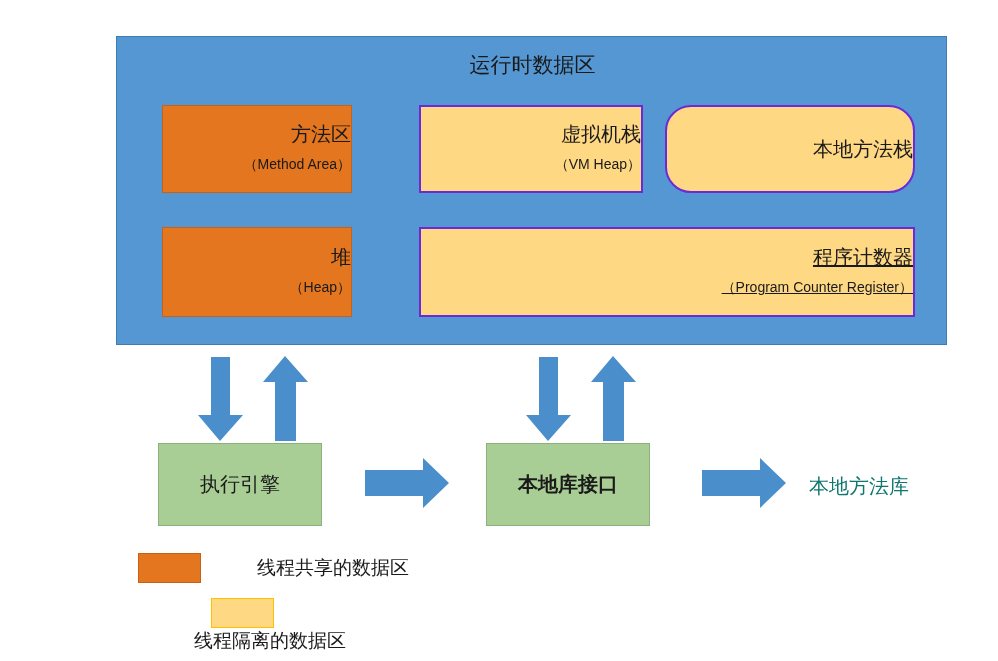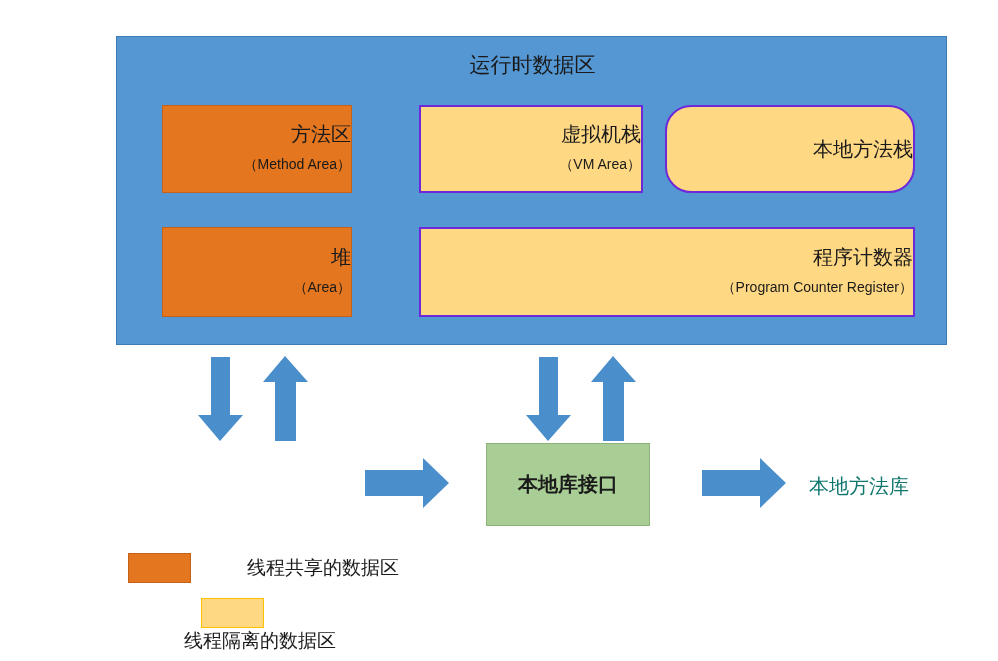--- a/index.html
+++ b/index.html
@@ -118,21 +118,21 @@
   
   .legend {
     position: absolute;
     left: 88px;
     top: 553px;
     width: 330px;
     height: 80px;
   }
   .legend-row {
     position: absolute;
-    left: 0;
+    left: 10px;
     height: 30px;
     display: flex;
     align-items: center;
   }
   .legend-row-0 { top: 0px; }
   .legend-row-1 { top: 45px; flex-direction: column; }
   .legend-swatch {
     width: 63px;
     height: 30px;
     box-sizing: border-box;
@@ -156,39 +156,42 @@
 
     <div class="runtime-title">运行时数据区</div>
 
     <div class="mem-box shared box-method-area" style="left:45px; top:68px; width:190px; height:88px;">
       <div class="cn">方法区</div>
       <div class="en">（Method Area）</div>
     </div>
 
     <div class="mem-box isolated" style="left:302px; top:68px; width:224px; height:88px;">
       <div class="cn">虚拟机栈</div>
-      <div class="en">（VM Area）</div>
+      <div class="en">（VM Heap）</div>
     </div>
 
     <div class="mem-box isolated" style="left:548px; top:68px; width:250px; height:88px;border-radius:26px;">
       <div class="cn">本地方法栈</div>
     </div>
 
     <div class="mem-box shared" style="left:45px; top:190px; width:190px; height:90px;">
       <div class="cn">堆</div>
-      <div class="en">（Area）</div>
-    </div>
-
-    <div class="mem-box isolated" style="left:302px; top:190px; width:496px; height:90px;">
+      <div class="en">（Heap）</div>
+    </div>
+
+    <div class="mem-box isolated" style="left:302px; top:190px; width:496px; height:90px;text-decoration:underline;">
       <div class="cn">程序计数器</div>
       <div class="en">（Program Counter Register）</div>
     </div>
 
   </div>
 
+  <div class="comp-box box-exec-engine">
+    <span>执行引擎</span>
+  </div>
 
   <div class="comp-box box-native-iface">
     <span>本地库接口</span>
   </div>
 
   <div class="plain-label label-native-lib">本地方法库</div>
 
   <svg class="arrow-layer" width="998" height="661" viewBox="0 0 998 661">
 
     <polygon class="arrow-fill" points="171,357 190,357 190,415 203,415 180,441 158,415 171,415"></polygon>

